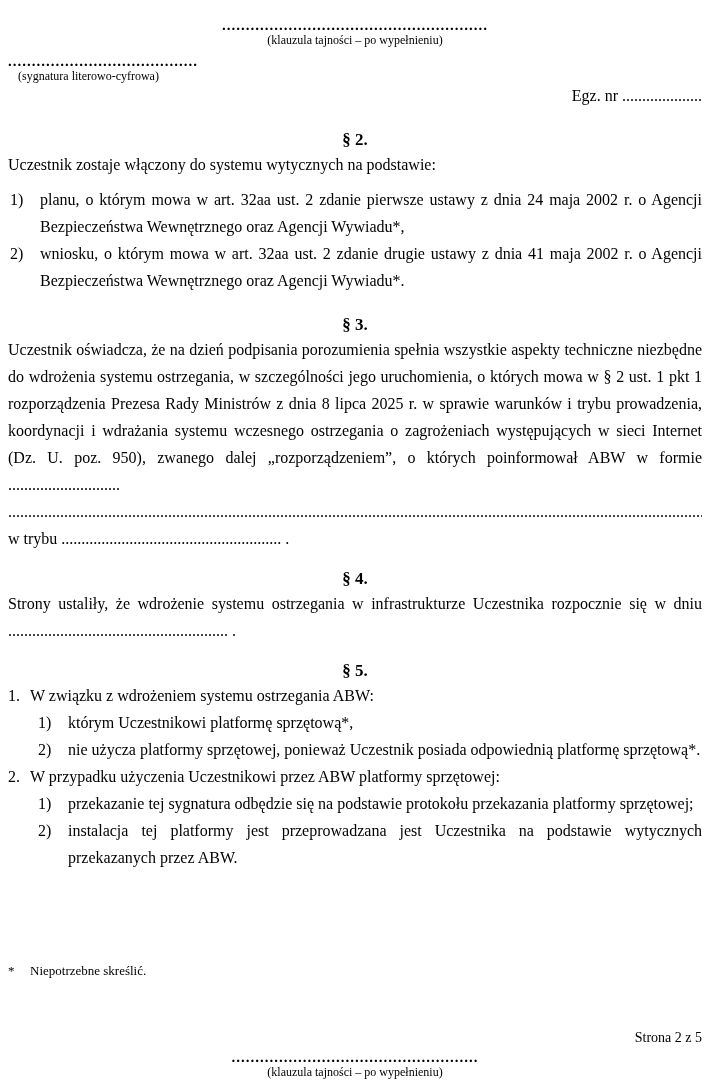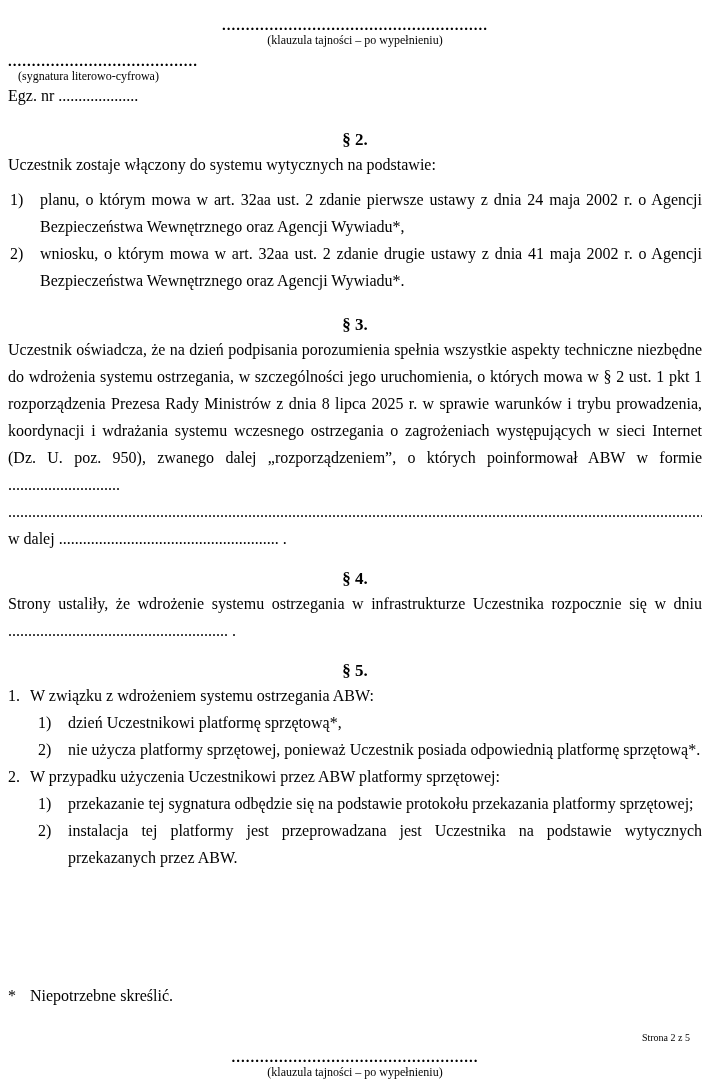--- a/index.html
+++ b/index.html
@@ -11,21 +11,21 @@
   }
   .page {
     position: relative;
     width: 710px; height: 1090px;
     padding: 18px 8px 0 8px;
     font-size: 16px;
     line-height: 27px;
     overflow: hidden;
   }
   .center { text-align: center; }
-  .right  { }
+  .right  { text-align: right; }
   .dots {
     font-size: 15px;
     line-height: 15px;
     font-weight: bold;
     letter-spacing: 1px;
     white-space: nowrap;
   }
   .caption {
     font-size: 12px;
     line-height: 14px;
@@ -52,27 +52,27 @@
   
   .li-n1 { padding-left: 22px; }
   .li-n1 .marker { left: 0px; }
   
   .li-n2 { padding-left: 60px; }
   .li-n2 .marker { left: 30px; }
   .fill-line { white-space: nowrap; overflow: hidden; }
   .footnote {
     position: absolute;
     top: 962px; left: 8px; right: 16px;
-    font-size: 16px; line-height: 18px; margin-top: 25px;
+    font-size: 13px; line-height: 18px;
   }
   .footnote .fn-marker { display: inline-block; width: 22px; }
   .page-number {
     position: absolute;
-    top: 1028px; right: 20px;
-    font-size: 10px; line-height: 20px; margin-left: 44px;
+    top: 1028px; right: 8px;
+    font-size: 14px; line-height: 20px; margin-left: 44px;
   }
   .footer-center {
     position: absolute;
     top: 1050px; left: 0; right: 0;
     text-align: center;
   }
 </style>
 </head>
 <body>
 
@@ -99,34 +99,34 @@
     </div>
     <div class="li li-l1">
       <span class="marker">2)</span>
       <span>wniosku, o którym mowa w art. 32aa ust. 2 zdanie drugie ustawy z dnia 41 maja 2002 r. o Agencji Bezpieczeństwa Wewnętrznego oraz Agencji Wywiadu*.</span>
     </div>
   </div>
 
   <div class="sec-h mt20">§ 3.</div>
   <div class="body-just">Uczestnik oświadcza, że na dzień podpisania porozumienia spełnia wszystkie aspekty techniczne niezbędne do wdrożenia systemu ostrzegania, w szczególności jego uruchomienia, o których mowa w § 2 ust. 1 pkt 1 rozporządzenia Prezesa Rady Ministrów z dnia 8 lipca 2025 r. w sprawie warunków i trybu prowadzenia, koordynacji i wdrażania systemu wczesnego ostrzegania o zagrożeniach występujących w sieci Internet (Dz. U. poz. 950), zwanego dalej „rozporządzeniem”, o których poinformował ABW w formie ............................</div>
   <div class="fill-line">...........................................................................................................................................................................................</div>
-  <div>w dalej ....................................................... .</div>
+  <div>w trybu ....................................................... .</div>
 
   <div class="sec-h mt16">§ 4.</div>
   <div class="body-just">Strony ustaliły, że wdrożenie systemu ostrzegania w infrastrukturze Uczestnika rozpocznie się w dniu ....................................................... .</div>
 
   <div class="sec-h mt16">§ 5.</div>
   <div>
     <div class="li li-n1">
       <span class="marker">1.</span>
       <span>W związku z wdrożeniem systemu ostrzegania ABW:</span>
     </div>
     <div class="li li-n2">
       <span class="marker">1)</span>
-      <span>dzień Uczestnikowi platformę sprzętową*,</span>
+      <span>którym Uczestnikowi platformę sprzętową*,</span>
     </div>
     <div class="li li-n2">
       <span class="marker">2)</span>
       <span>nie użycza platformy sprzętowej, ponieważ Uczestnik posiada odpowiednią platformę sprzętową*.</span>
     </div>
     <div class="li li-n1">
       <span class="marker">2.</span>
       <span>W przypadku użyczenia Uczestnikowi przez ABW platformy sprzętowej:</span>
     </div>
     <div class="li li-n2">

